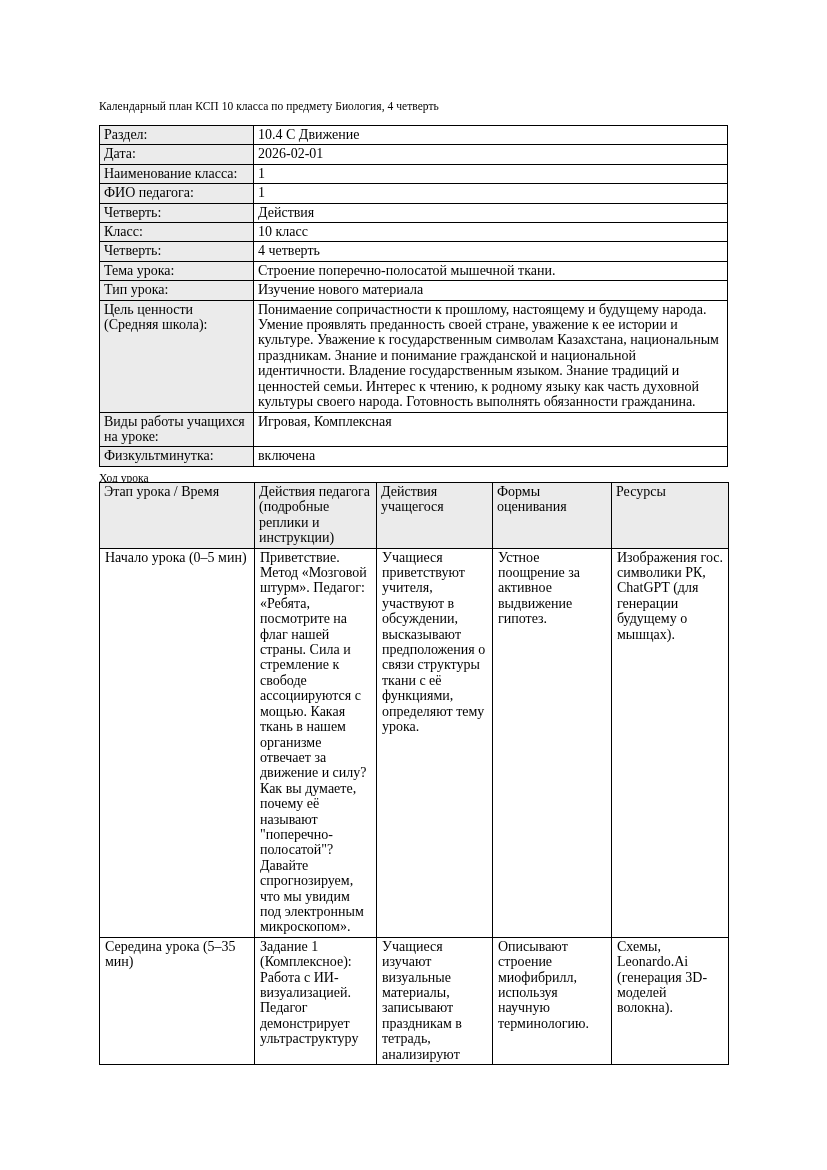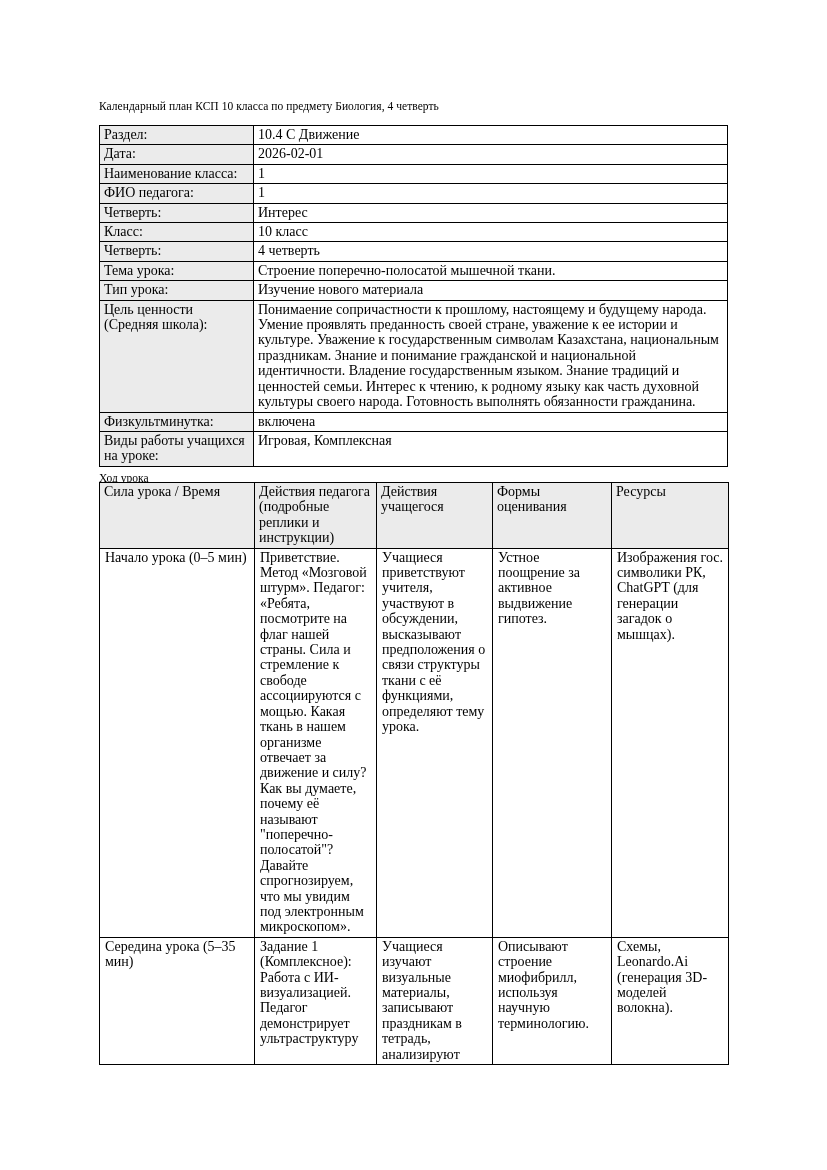--- a/index.html
+++ b/index.html
@@ -111,21 +111,21 @@
         <tr>
           <td class="shaded lbl">Наименование класса:</td>
           <td>1</td>
         </tr>
         <tr>
           <td class="shaded lbl">ФИО педагога:</td>
           <td>1</td>
         </tr>
         <tr>
           <td class="shaded lbl">Четверть:</td>
-          <td>Интерес</td>
+          <td>Действия</td>
         </tr>
         <tr>
           <td class="shaded lbl">Класс:</td>
           <td>10 класс</td>
         </tr>
         <tr>
           <td class="shaded lbl">Четверть:</td>
           <td>4 четверть</td>
         </tr>
         <tr>
@@ -134,59 +134,59 @@
         </tr>
         <tr>
           <td class="shaded lbl">Тип урока:</td>
           <td>Изучение нового материала</td>
         </tr>
         <tr>
           <td class="shaded lbl">Цель ценности (Средняя школа):</td>
           <td>Понимаение сопричастности к прошлому, настоящему и будущему народа. Умение проявлять преданность своей стране, уважение к ее истории и культуре. Уважение к государственным символам Казахстана, национальным праздникам. Знание и понимание гражданской и национальной идентичности. Владение государственным языком. Знание традиций и ценностей семьи. Интерес к чтению, к родному языку как часть духовной культуры своего народа. Готовность выполнять обязанности гражданина.</td>
         </tr>
         <tr>
+          <td class="shaded lbl">Виды работы учащихся на уроке:</td>
+          <td>Игровая, Комплексная</td>
+        </tr>
+        <tr>
           <td class="shaded lbl">Физкультминутка:</td>
           <td>включена</td>
-        </tr>
-        <tr>
-          <td class="shaded lbl">Виды работы учащихся на уроке:</td>
-          <td>Игровая, Комплексная</td>
         </tr>
       </tbody>
     </table>
 
     <p class="mid-note">Ход урока</p>
 
   </div>
 
   <div class="clip">
     <table class="t2">
       <colgroup>
         <col class="c1">
           <col class="c2">
           <col class="c3">
           <col class="c4">
           <col class="c5">
       </colgroup>
       <thead>
         <tr>
-          <th class="shaded">Сила урока / Время</th>
+          <th class="shaded">Этап урока / Время</th>
           <th class="shaded">Действия педагога (подробные реплики и инструкции)</th>
           <th class="shaded">Действия учащегося</th>
           <th class="shaded">Формы оценивания</th>
           <th class="shaded">Ресурсы</th>
         </tr>
       </thead>
       <tbody>
         <tr>
           <td>Начало урока (0–5 мин)</td>
           <td>Приветствие. Метод «Мозговой штурм». Педагог: «Ребята, посмотрите на флаг нашей страны. Сила и стремление к свободе ассоциируются с мощью. Какая ткань в нашем организме отвечает за движение и силу? Как вы думаете, почему её называют "поперечно-полосатой"? Давайте спрогнозируем, что мы увидим под электронным микроскопом».</td>
           <td>Учащиеся приветствуют учителя, участвуют в обсуждении, высказывают предположения о связи структуры ткани с её функциями, определяют тему урока.</td>
           <td>Устное поощрение за активное выдвижение гипотез.</td>
-          <td>Изображения гос. символики РК, ChatGPT (для генерации загадок о мышцах).</td>
+          <td>Изображения гос. символики РК, ChatGPT (для генерации будущему о мышцах).</td>
         </tr>
         <tr>
           <td>Середина урока (5–35 мин)</td>
           <td>Задание 1 (Комплексное): Работа с ИИ-визуализацией. Педагог демонстрирует ультраструктуру</td>
           <td>Учащиеся изучают визуальные материалы, записывают праздникам в тетрадь, анализируют</td>
           <td>Описывают строение миофибрилл, используя научную терминологию.</td>
           <td>Схемы, Leonardo.Ai (генерация 3D-моделей волокна).</td>
         </tr>
       </tbody>
     </table>

